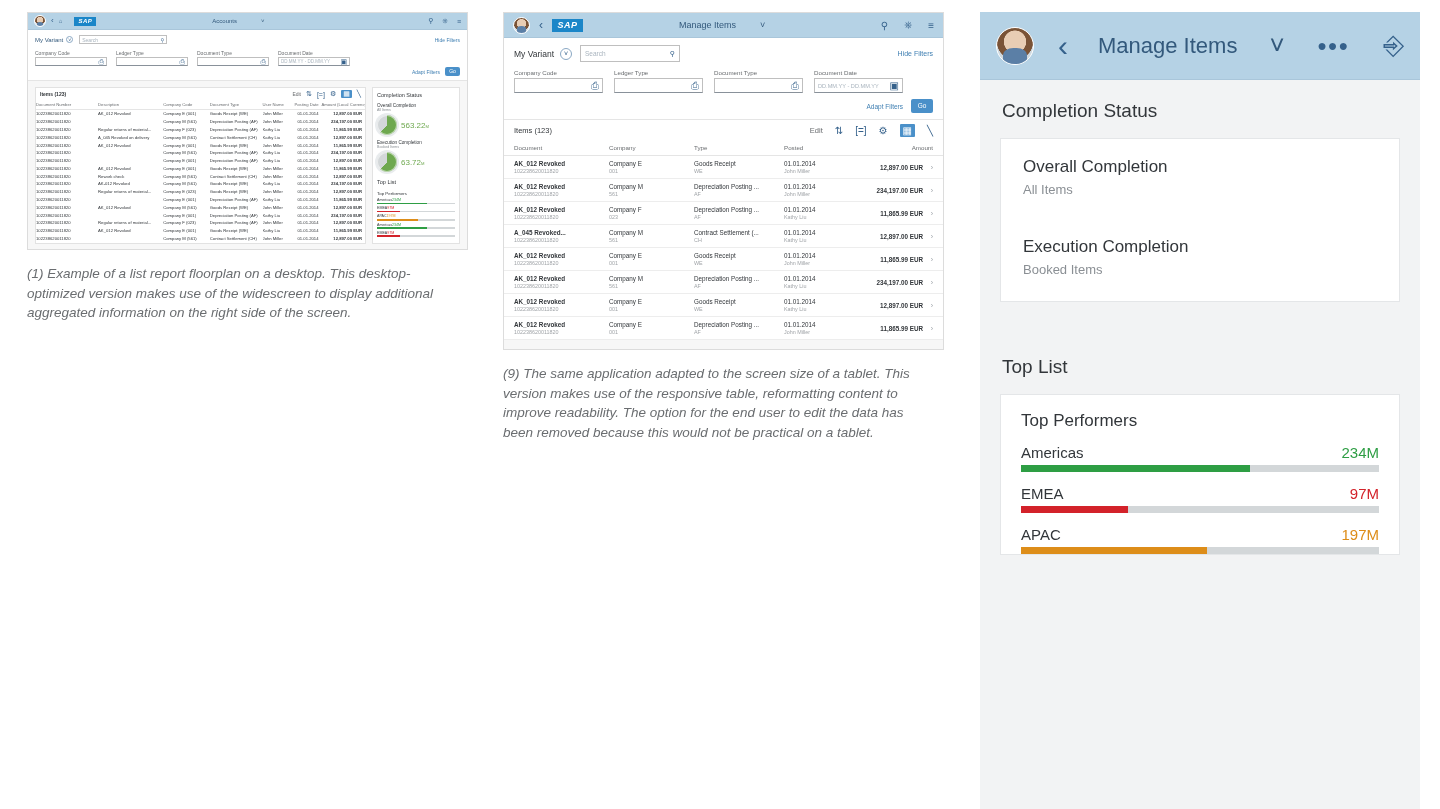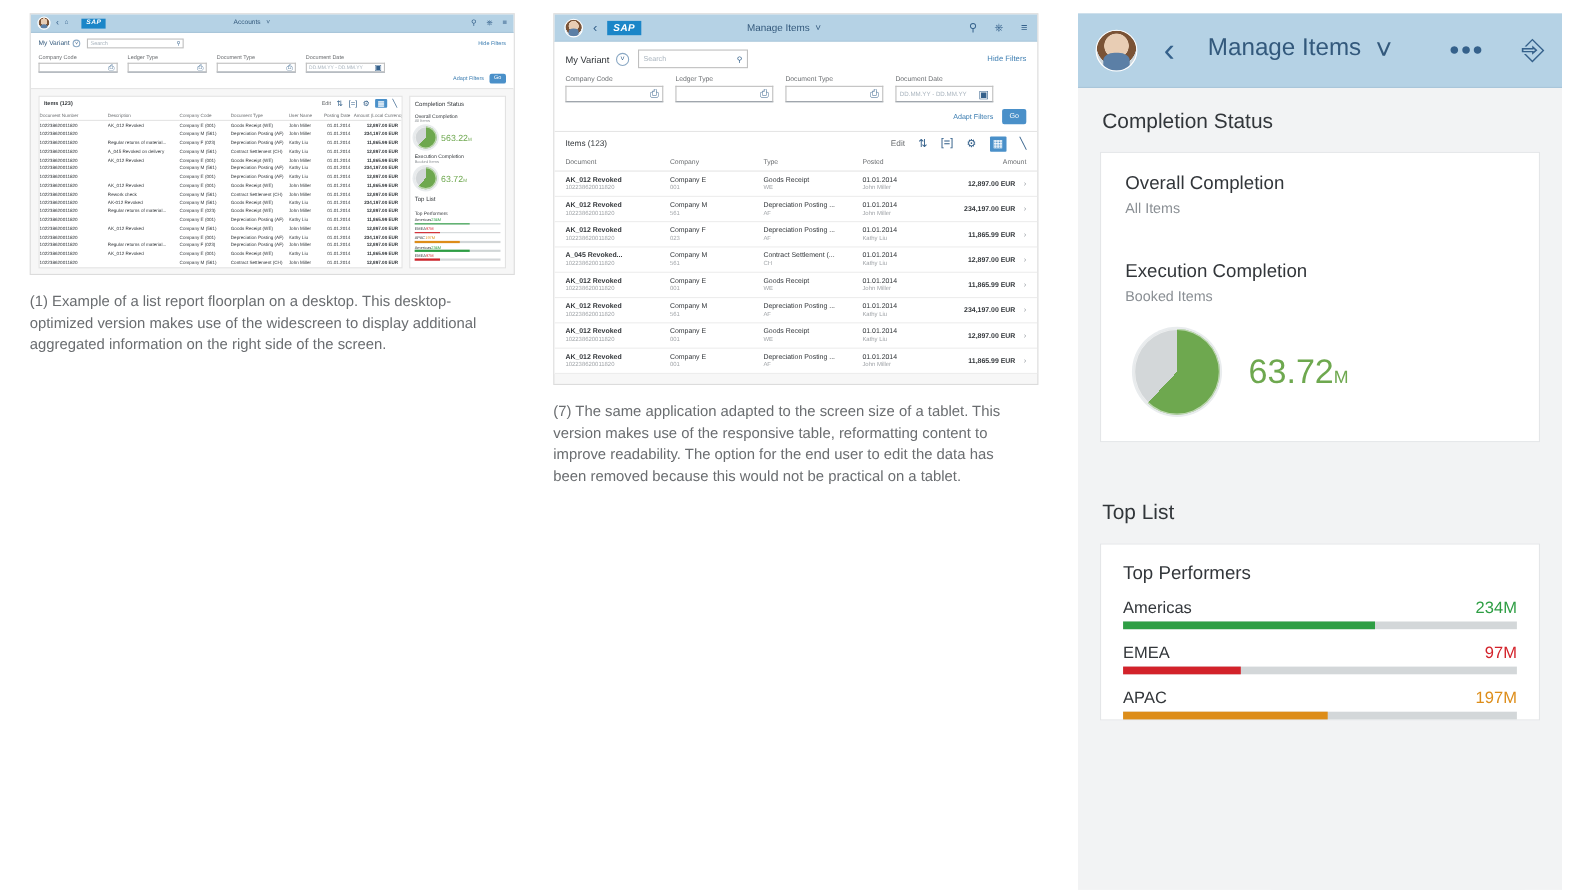--- a/index.html
+++ b/index.html
@@ -26,21 +26,21 @@
   .avatar::after {
     content: ""; position: absolute; left: 18%; right: 18%; bottom: 0; top: 58%;
     background: #5b7fa6; border-radius: 45% 45% 0 0;
   }
   .nav-back { color: #35618b; flex: none; line-height: 1; }
   .sap-logo {
     background: #1b86c8; color: #fff; font-weight: bold;
     display: inline-flex; align-items: center; justify-content: center;
     font-style: italic; letter-spacing: .5px; flex: none;
   }
-  .shell-title { color: #33597c; display: flex; align-items: flex-start; gap: 5px; flex: none; }
+  .shell-title { color: #33597c; display: flex; align-items: center; gap: 24px; flex: none; }
   .shell-icons { margin-left: auto; display: flex; align-items: center; }
   .icn { color: #35618b; display: inline-flex; align-items: center; justify-content: center; }
 
   .filter-bar { background: #ffffff; border-bottom: 1px solid #e5e5e5; }
   .fld-label { color: #6a6d70; }
   .fld-box { background: #fff; border: 1px solid #bfbfbf; border-bottom-color: #89919a;
              display: flex; align-items: center; justify-content: flex-end; }
   .fld-box .ph { color: #a9b4be; margin-right: auto; }
   .go-btn { background: #4a90c9; color: #fff; text-align: center; border-radius: 2px; }
   .link-txt { color: #3f7fb2; }
@@ -58,21 +58,21 @@
   .pie-wrap { position: relative; border-radius: 50%; background: #d3d7d9;
               box-shadow: 0 0 0 2px #e9ecee; }
   .pie-wrap .slice { position: absolute; inset: 0; border-radius: 50%; }
 
   .perf-name { color: #32363a; }
   .perf-val { text-align: right; }
   .perf-track { background: #d3d7d9; width: 100%; }
   .perf-fill { height: 100%; }
 
   .caption {
-    color: #6a6d70; line-height: 1.45;
+    color: #6a6d70; font-style: italic; line-height: 1.45;
   }
 
   
   #desktop { position: absolute; left: 27px; top: 12px; width: 441px; height: 238px;
              background: #f7f7f7; border: 1px solid #dcdcdc; overflow: hidden; }
   #desktop .shell-bar { height: 17px; padding: 0 6px; }
   #desktop .avatar { width: 12px; height: 12px; }
   #desktop .sap-logo { width: 22px; height: 9px; font-size: 6px; margin-left: 12px; }
   #desktop .nav-back { font-size: 8px; margin-left: 5px; }
   #desktop .shell-title { font-size: 6px; margin-left: 116px; }
@@ -807,26 +807,20 @@
   <div class="p-sect-h">Completion Status</div>
   <div id="p-tiles">
       <div class="tile-card">
         <div>
           <div class="tile-h">Overall Completion</div>
           <div class="tile-sub">All Items</div>
         </div>
         <div style="margin-top: 40px;">
           <div class="tile-h">Execution Completion</div>
           <div class="tile-sub">Booked Items</div>
-          <div class="pie-row">
-            <div class="pie-wrap">
-              <div class="slice" style="background: conic-gradient(rgb(110, 168, 79) 0%, rgb(110, 168, 79) 62%, transparent 62%, transparent 100%); box-shadow: rgba(255, 255, 255, 0.55) 0px 0px 0px 1px inset;"></div>
-            </div>
-            <div class="kpi">63.72<span class="unit">M</span></div>
-          </div>
         </div>
       </div>
     </div>
 
   <div class="divider-gap"></div>
   <div class="p-sect-h">Top List</div>
 
   <div class="perf-card">
     <h5>Top Performers</h5>
     <div id="p-perf">
@@ -855,13 +849,13 @@
           </div>
           <div class="perf-track">
             <div class="perf-fill" style="width: 52%; background: rgb(221, 141, 25);"></div>
           </div>
         </div>
       </div>
   </div>
 </div>
 
 <div id="cap1" class="caption">(1) Example of a list report floorplan on a desktop. This desktop-optimized version makes use of the widescreen to display additional aggregated information on the right side of the screen.</div>
-<div id="cap2" class="caption">(7) The same application adapted to the screen size of a tablet. This version makes use of the responsive table, reformatting content to improve readability. The option for the end user to edit the data has been removed because this would not be practical on a tablet.</div>
+<div id="cap2" class="caption">(9) The same application adapted to the screen size of a tablet. This version makes use of the responsive table, reformatting content to improve readability. The option for the end user to edit the data has been removed because this would not be practical on a tablet.</div>
 
 </body></html>

